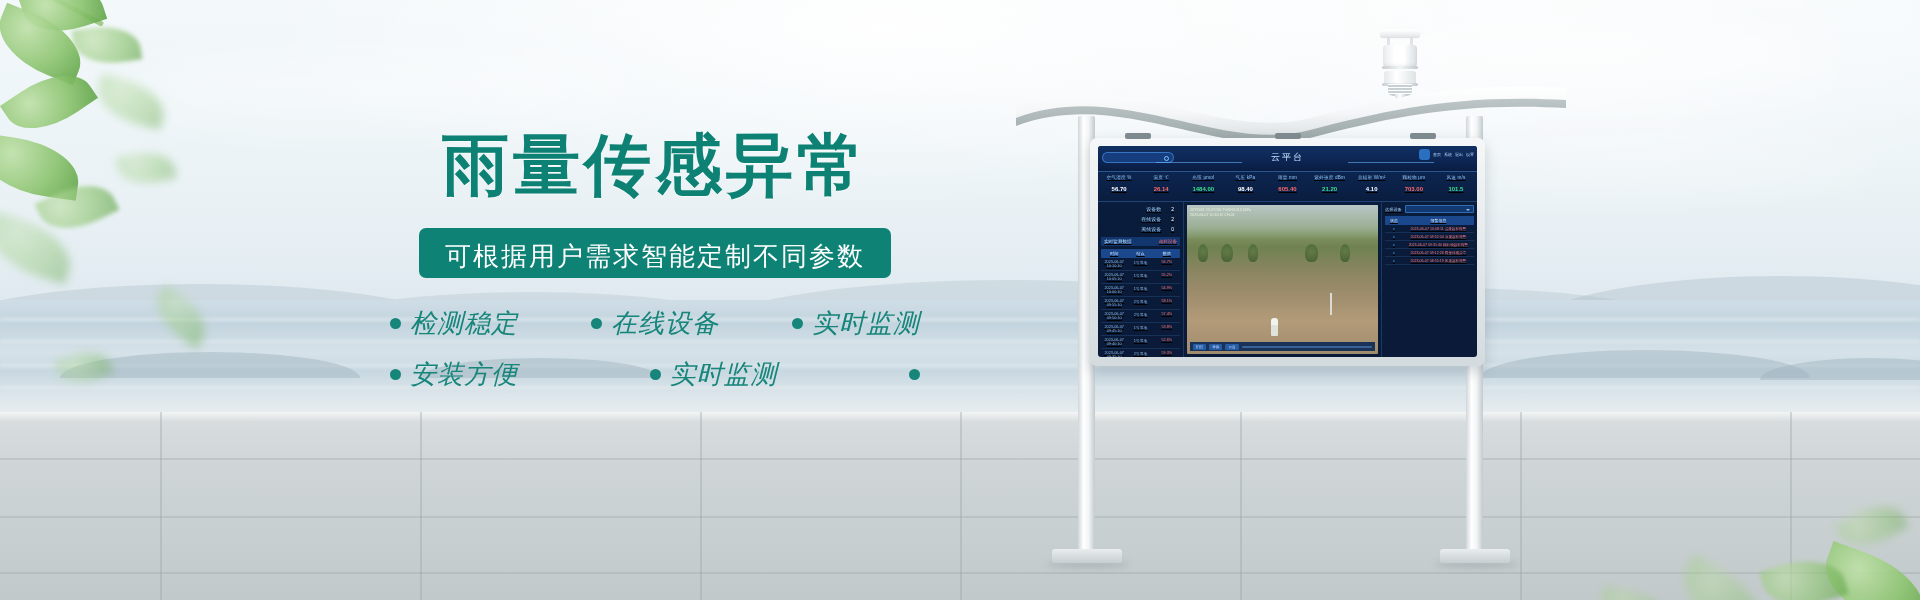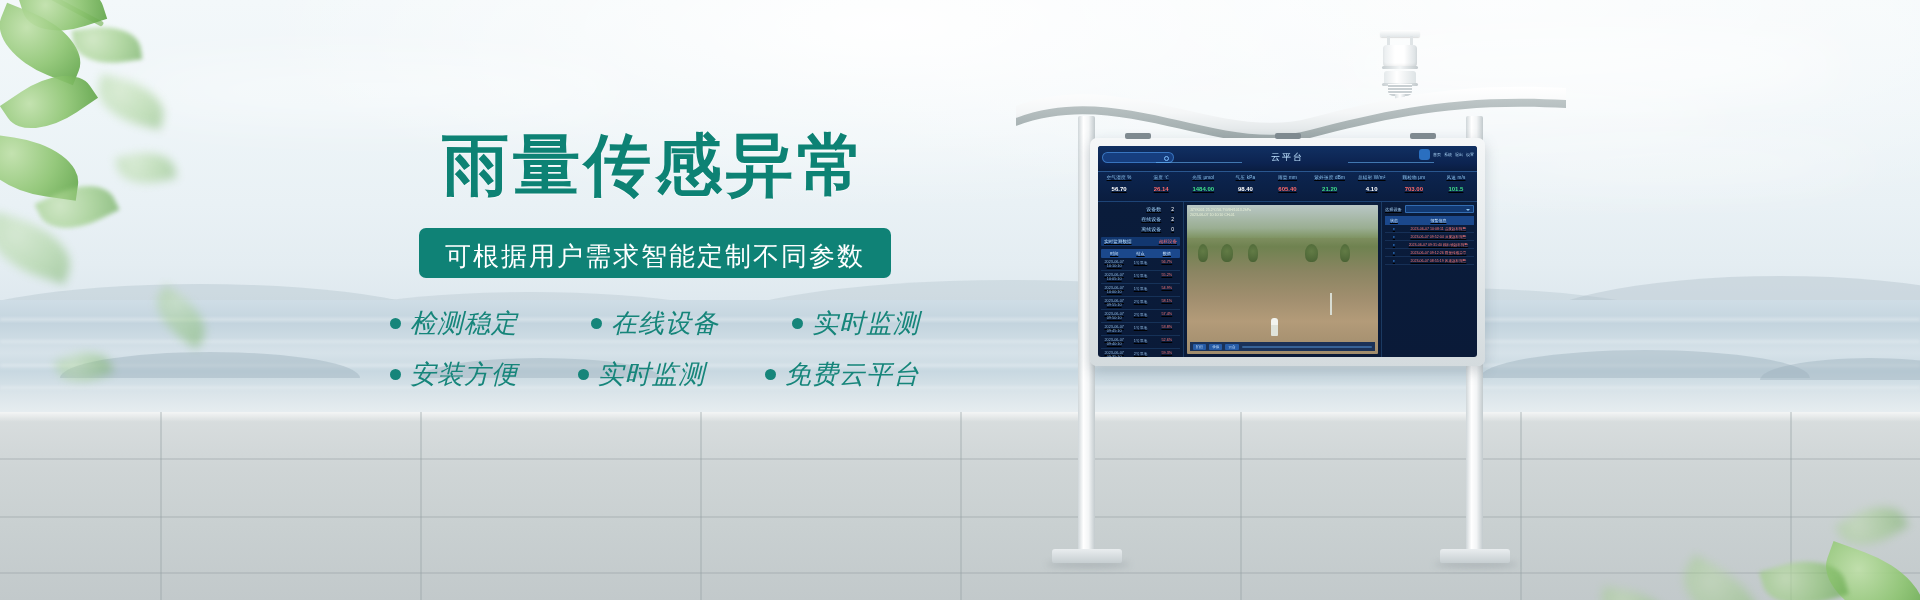--- a/index.html
+++ b/index.html
@@ -487,21 +487,20 @@
         <div class="feat">
           <span class="dot"></span>
           <span>安装方便</span>
         </div>
         <div class="feat">
           <span class="dot"></span>
           <span>实时监测</span>
         </div>
         <div class="feat">
           <span class="dot"></span>
-          <span>免费云平台</span>
         </div>
       </div>
     </div>
   </div>
 
   <div class="kiosk">
 
     <div class="sensor">
       <div class="cap"></div>
       <div class="post"></div>

